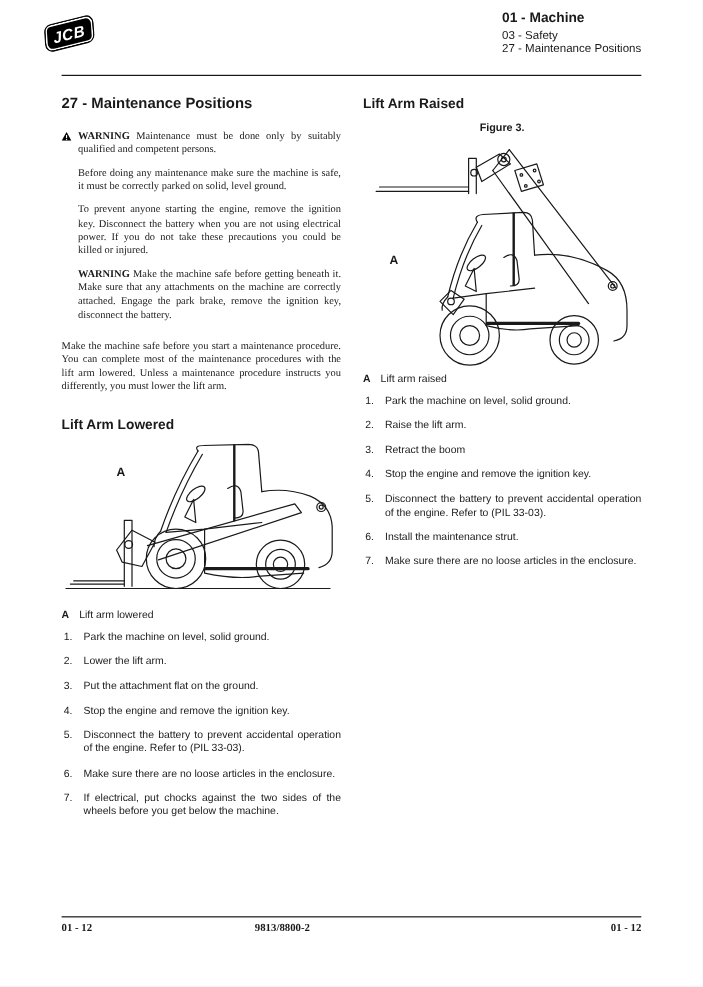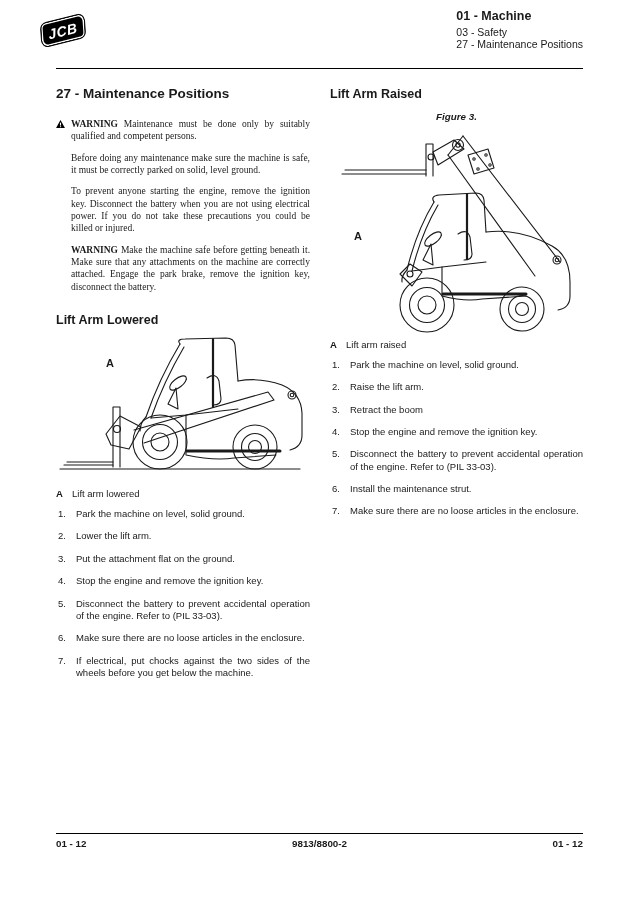--- a/index.html
+++ b/index.html
@@ -55,38 +55,38 @@
     margin-bottom: 9px;
     font-family: Liberation Serif, serif;
   }
   .hang { position: relative; padding-left: 15px; }
   .tri-icon { position: absolute; left: 0; top: 2px; width: 9px; height: 8px; }
   .warn-label { font-weight: bold; }
   .plain-p { margin-top: 16px; }
 
   .fig-caption {
     font-size: 9.8px; font-weight: bold;
-    text-align: center; margin: 10px 0 2px 0; font-style: italic;
+    text-align: center; margin: 10px 0 2px 0;
   }
   .fig { display: block; }
   .fig text { font-family: "Liberation Sans", sans-serif; font-weight: bold; font-size: 11px; fill: #1a1a1a; }
 
   .fig-key { font-size: 9.5px; margin: 3px 0 9px 0; display: flex; }
   .fig-key .kl { font-weight: bold; width: 16px; flex: 0 0 16px; }
 
   .steps { font-size: 9.5px; line-height: 1.3; }
   .step { display: flex; margin-bottom: 10px; }
   .step-num { width: 20px; flex: 0 0 20px; padding-left: 2px; }
   .step-text { flex: 1; text-align: justify; }
 
   
   .ftr-rule { position: absolute; top: 833px; left: 56px; right: 56px; border-top: 1.6px solid #000; }
-  .ftr { position: absolute; top: 838px; left: 56px; right: 56px; display: flex; font-size: 9.8px; font-weight: bold; }
+  .ftr { position: absolute; top: 838px; left: 56px; right: 56px; display: flex; font-size: 9.8px; font-weight: bold; font-family: Liberation Serif, serif; }
   .ftr .fl { flex: 1; text-align: left; }
-  .ftr .fc { flex: 1; text-align: center; }
+  .ftr .fc { flex: 1; text-align: left; }
   .ftr .fr { flex: 1; text-align: right; }
 
   .drawing { stroke: #1a1a1a; fill: none; stroke-width: 1.1; stroke-linecap: round; stroke-linejoin: round; }
 </style>
 </head>
 <body>
 
 <div class="page">
 
   <div class="hdr">
@@ -118,20 +118,23 @@
       <p class="body-p hang">
         <span>Before doing any maintenance make sure the machine is safe, it must be correctly parked on solid, level ground.</span>
       </p>
       <p class="body-p hang">
         <span>To prevent anyone starting the engine, remove the ignition key. Disconnect the battery when you are not using electrical power. If you do not take these precautions you could be killed or injured.</span>
       </p>
       <p class="body-p hang">
         <span class="warn-label">WARNING</span> <span>Make the machine safe before getting beneath it. Make sure that any attachments on the machine are correctly attached. Engage the park brake, remove the ignition key, disconnect the battery.</span>
       </p>
 
+      <p class="body-p plain-p">
+        <span>Make the machine safe before you start a maintenance procedure. You can complete most of the maintenance procedures with the lift arm lowered. Unless a maintenance procedure instructs you differently, you must lower the lift arm.</span>
+      </p>
 
       <h2 class="sub2">Lift Arm Lowered</h2>
 
       <svg class="fig" width="252" height="148" viewBox="0 0 252 148">
         <g class="drawing">
 
           <line x1="4" y1="132" x2="244" y2="132"></line>
 
           <path d="M8 128 H57 M11 125 H57"></path>
           <path d="M57 130 V70 L64 70 L64 130"></path>

